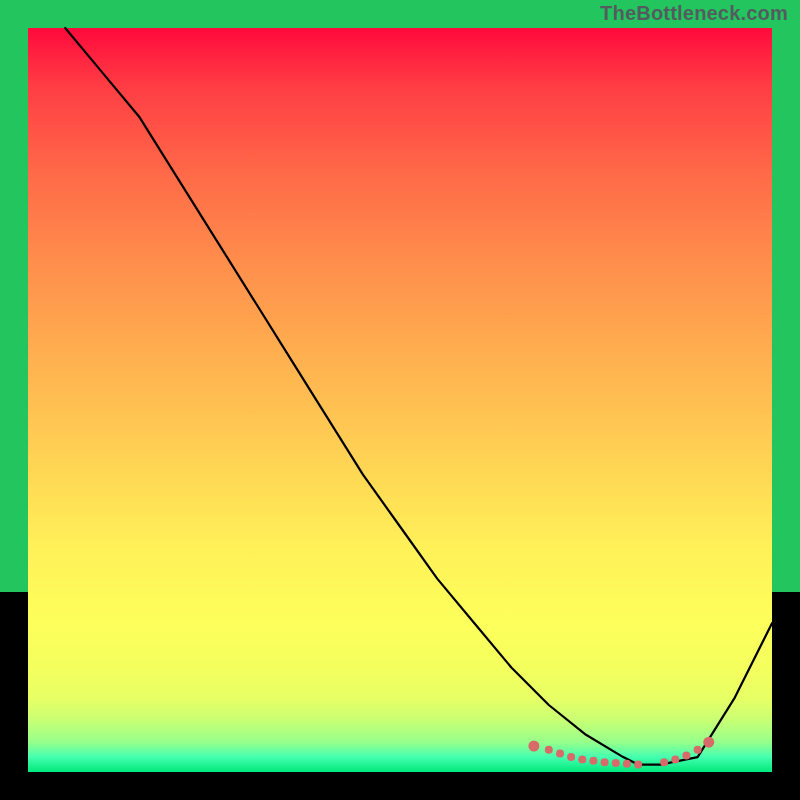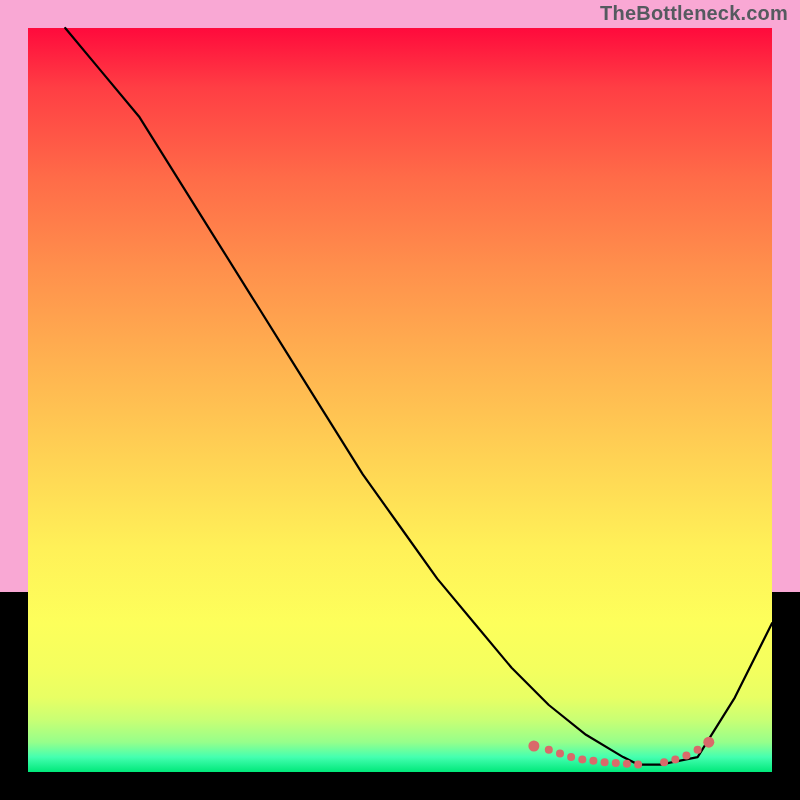--- a/index.html
+++ b/index.html
@@ -8,21 +8,21 @@
     width: 800px;
     height: 800px;
     background: #000;
     overflow: hidden;
     font-family: Arial, Helvetica, sans-serif;
   }
   .outer {
     position: relative;
     width: 800px;
     height: 592px;
-    background: #f9a8d4;
+    background: #22c55e;
   }
   .watermark {
     position: absolute;
     top: 2px;
     right: 12px;
     color: #555a5f;
     font-size: 20px;
     font-weight: 600;
     letter-spacing: 0.2px;
     z-index: 3;

